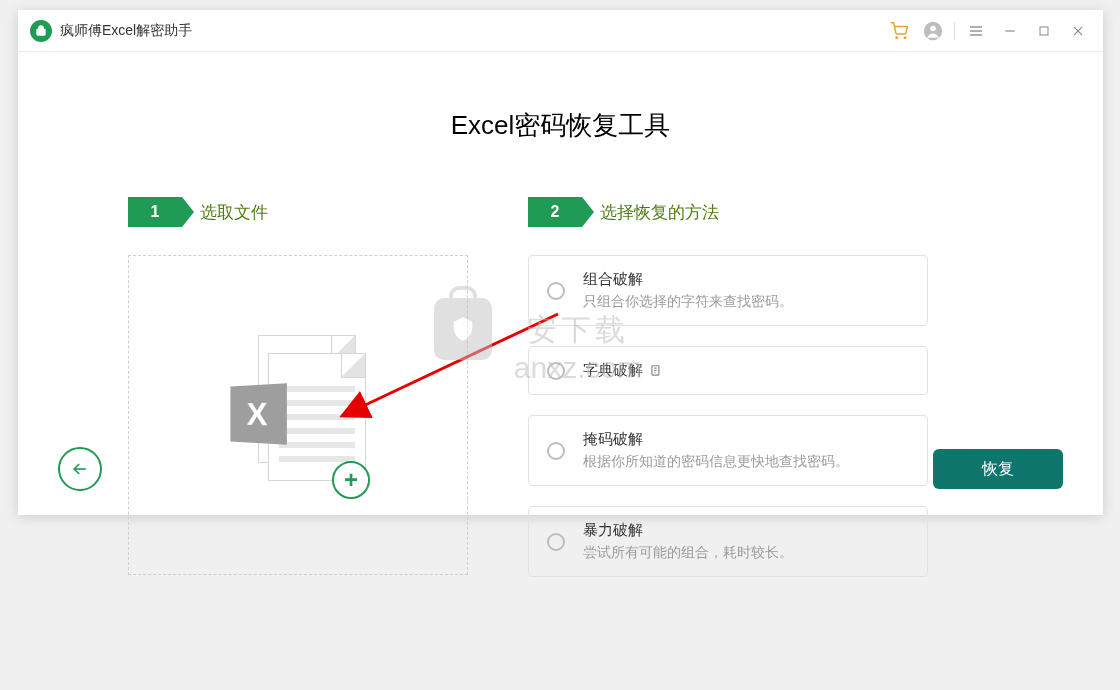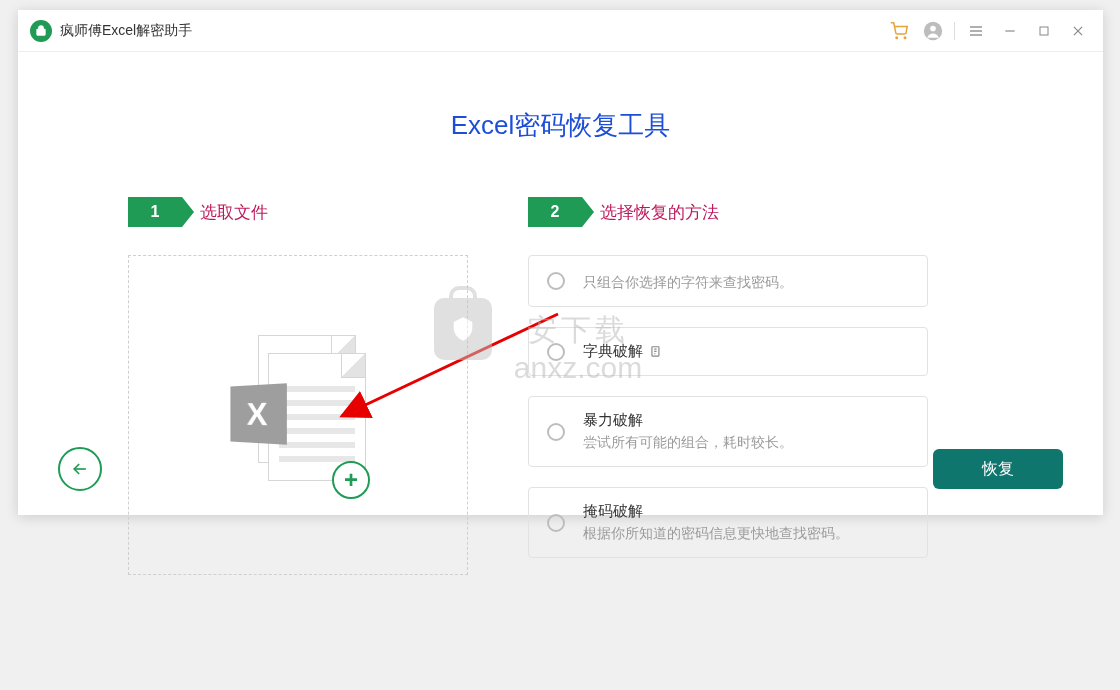--- a/index.html
+++ b/index.html
@@ -49,21 +49,21 @@
     display: flex; align-items: center; justify-content: center;
     color: #888;
     cursor: pointer;
   }
   .cart-icon { color: #e6a23c; }
   .title-sep { width:1px; height:18px; background:#ddd; margin:0 4px;}
   .main-title {
     text-align: center;
     font-size: 26px;
     font-weight: 400;
-    color: #1d4ed8;
+    color: #000000;
     margin-top: 56px;
   }
   .content {
     display: flex;
     padding: 0 110px;
     margin-top: 54px;
     gap: 60px;
   }
   .col { flex: 0 0 auto; }
   .col-left { width: 340px; }
@@ -84,21 +84,21 @@
     margin-right: 18px;
   }
   .step-badge::after {
     content: "";
     position: absolute;
     right: -12px; top: 0;
     border-left: 12px solid #1f9b55;
     border-top: 15px solid transparent;
     border-bottom: 15px solid transparent;
   }
-  .step-label { font-size: 17px; color: #be185d; }
+  .step-label { font-size: 17px; color: #4d7c0f; }
   .dropzone {
     width: 340px; height: 320px;
     border: 1px dashed #cfcfcf;
     display: flex; align-items: center; justify-content: center;
     cursor: pointer;
     position: relative;
   }
   .excel-illus { position: relative; width: 140px; height: 180px; }
   .doc-sheet {
     position: absolute;
@@ -296,20 +296,23 @@
     <div class="col col-right">
       <div class="step-header">
         <div class="step-badge">2</div>
         <div class="step-label">选择恢复的方法</div>
       </div>
       <div class="method-list">
 
         <div class="method-item">
           <div class="radio"></div>
           <div class="method-text">
+            <div class="method-title">
+                <span>组合破解</span>
+              </div>
             <div class="method-desc">只组合你选择的字符来查找密码。</div>
           </div>
         </div>
 
         <div class="method-item">
           <div class="radio"></div>
           <div class="method-text">
             <div class="method-title">
               <span>字典破解</span>
               <svg class="page-icon" viewBox="0 0 24 24" fill="none" stroke="currentColor" stroke-width="2">
@@ -317,33 +320,33 @@
                   <path d="M9 7h4M9 11h4M9 15h2"></path>
                 </svg>
             </div>
           </div>
         </div>
 
         <div class="method-item">
           <div class="radio"></div>
           <div class="method-text">
             <div class="method-title">
-                <span>暴力破解</span>
-              </div>
-            <div class="method-desc">尝试所有可能的组合，耗时较长。</div>
+                <span>掩码破解</span>
+              </div>
+            <div class="method-desc">根据你所知道的密码信息更快地查找密码。</div>
           </div>
         </div>
 
         <div class="method-item">
           <div class="radio"></div>
           <div class="method-text">
             <div class="method-title">
-                <span>掩码破解</span>
-              </div>
-            <div class="method-desc">根据你所知道的密码信息更快地查找密码。</div>
+                <span>暴力破解</span>
+              </div>
+            <div class="method-desc">尝试所有可能的组合，耗时较长。</div>
           </div>
         </div>
 
       </div>
     </div>
   </div>
 
   <div class="footer">
     <div class="back-btn">
       <svg width="20" height="20" viewBox="0 0 24 24" fill="none" stroke="currentColor" stroke-width="2">

